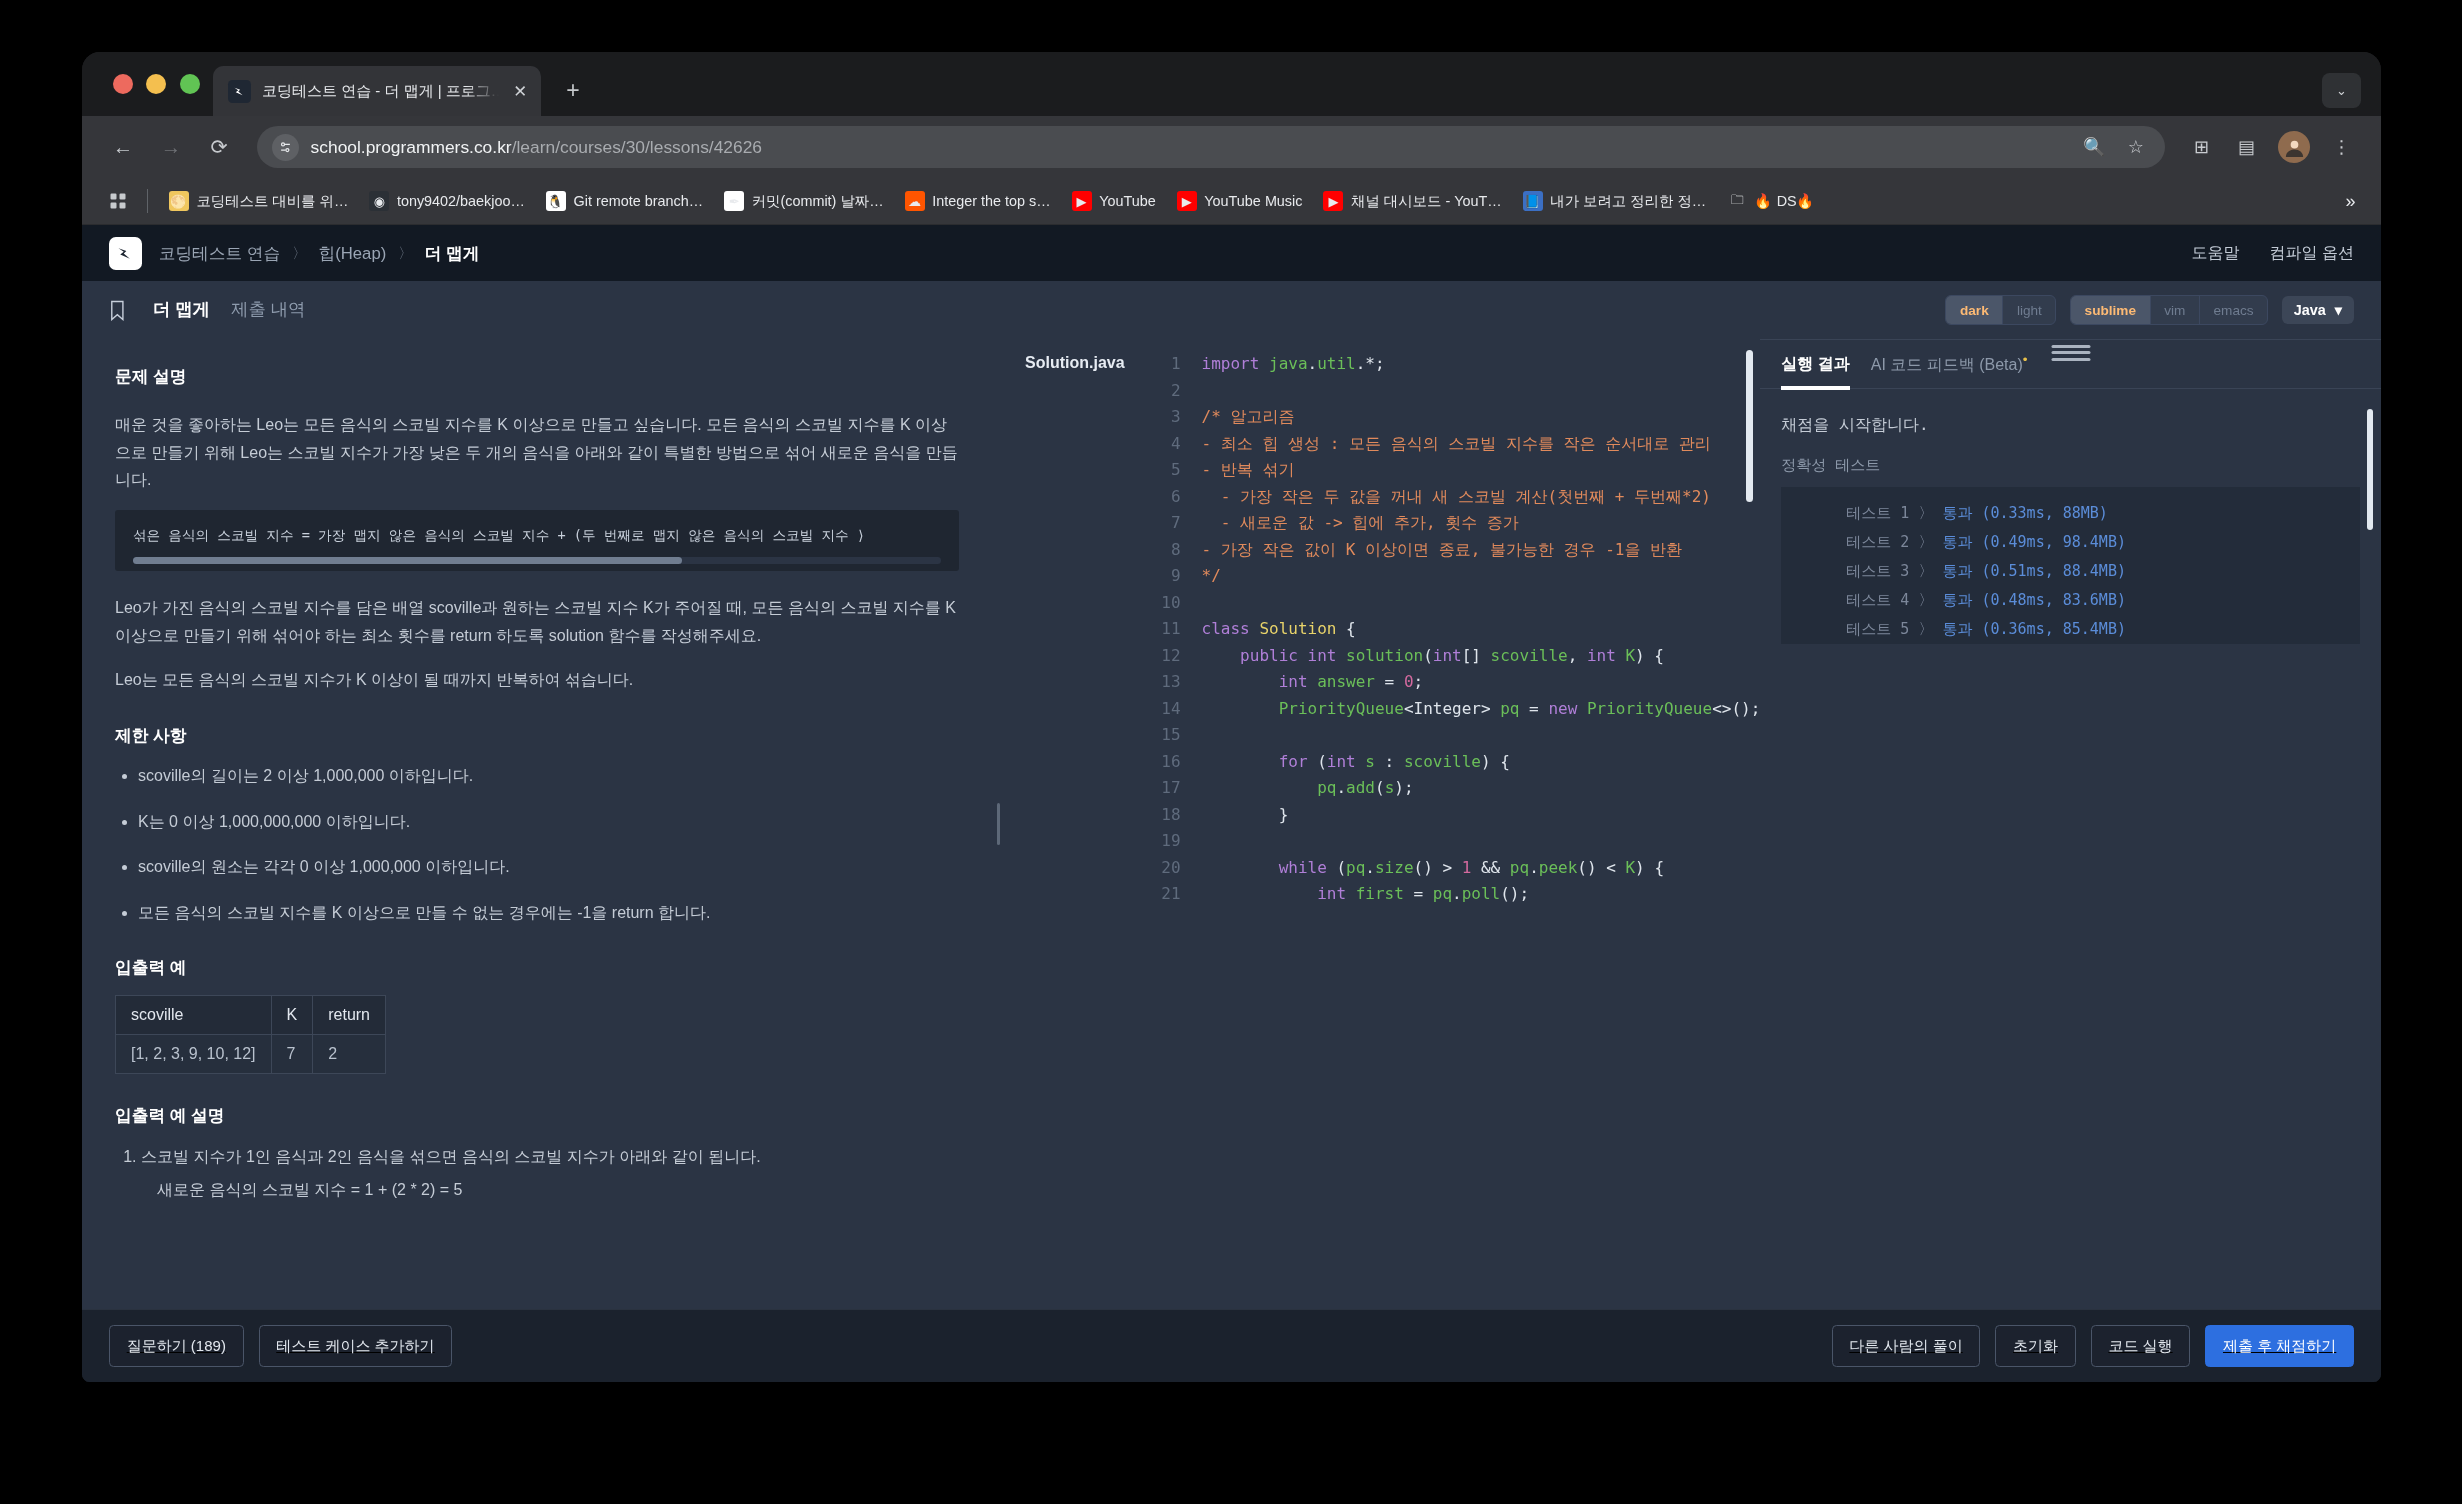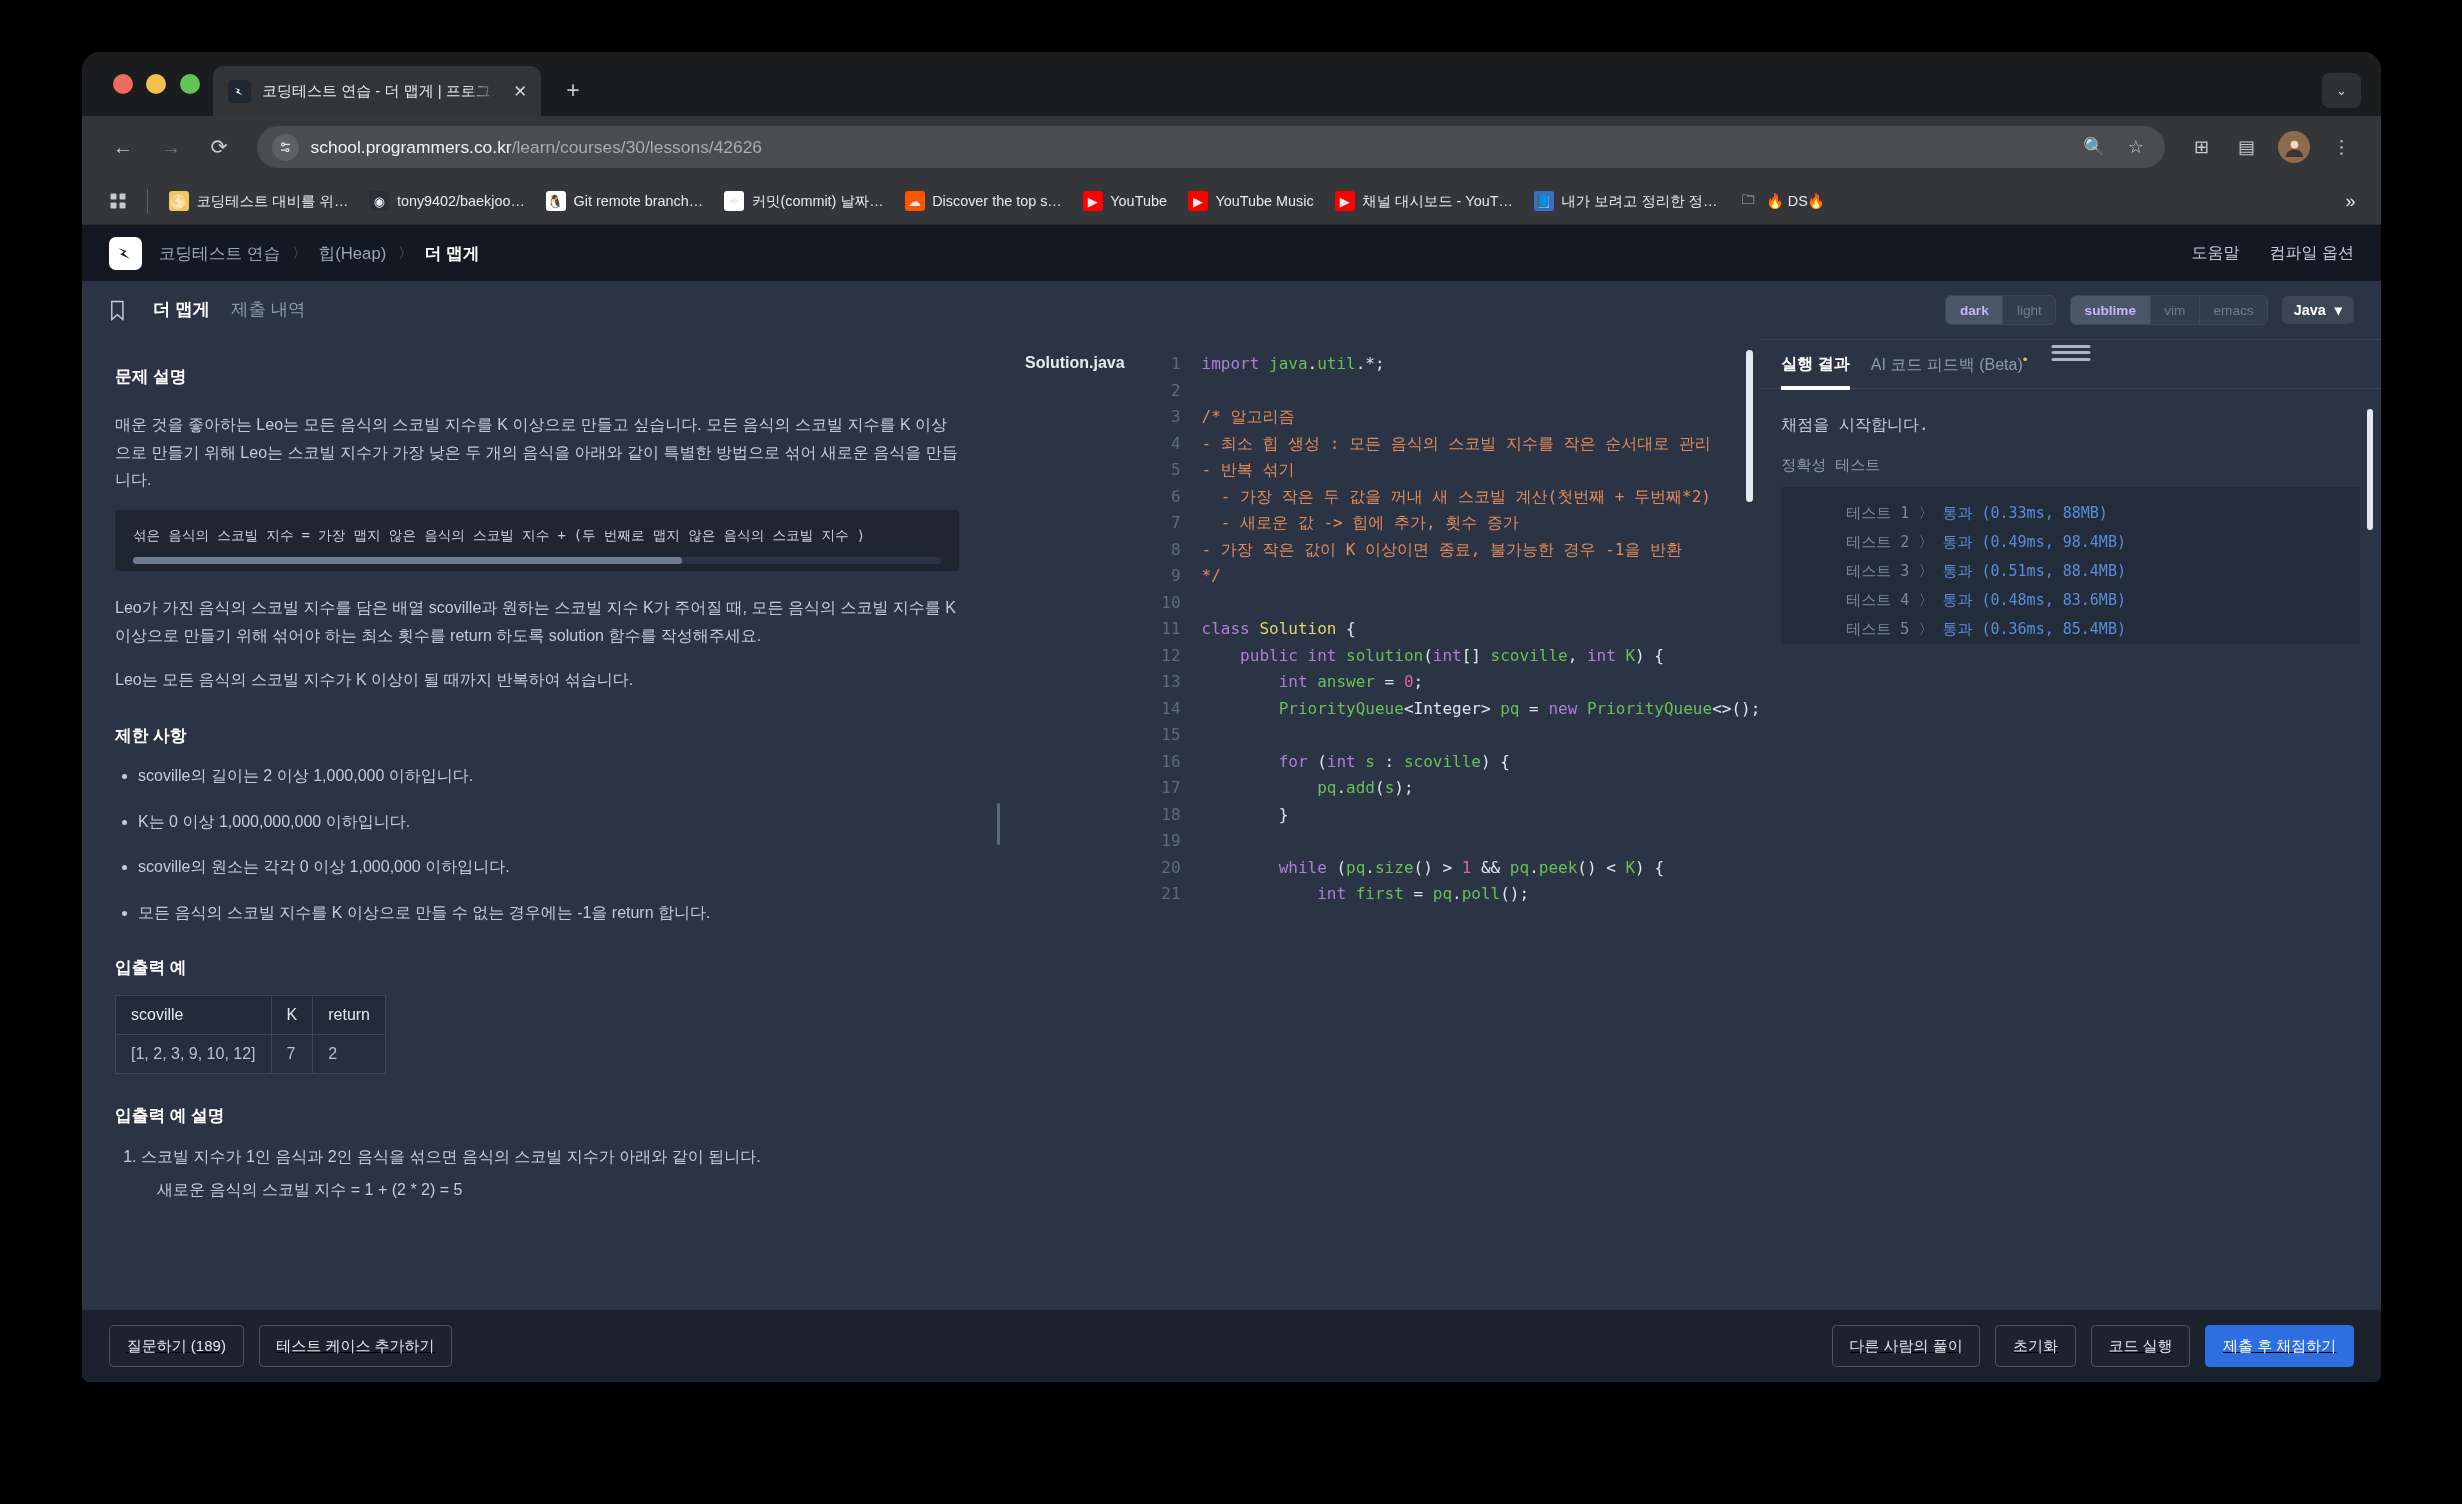--- a/index.html
+++ b/index.html
@@ -153,21 +153,21 @@
     display: flex; align-items: center;
     padding: 0 27px; gap: 21px; flex: none;
     position: relative;
   }
   #bookmark-icon { width: 23px; display: flex; align-items: center; }
   .ptab { font-size: 17.4px; color: #8e9bad; padding-bottom: 1.5px; }
   .ptab.active { color: #ffffff; font-weight: bold; }
   #editor-settings { margin-left: auto; display: flex; align-items: center; gap: 13.6px; }
   .seg-group { display: flex; background: #323c4d; border-radius: 6px; overflow: hidden; border: 0.8px solid #3c4860; }
   .seg { font-size: 13.6px; padding: 6.8px 13.6px; color: #6f7c90; }
-  .seg.active { background: #4b5669; color: #c4b5fd; font-weight: bold; }
+  .seg.active { background: #4b5669; color: #fdba74; font-weight: bold; }
   .seg + .seg { border-left: 0.8px solid #3c4860; }
   #lang-select {
     background: #3c4657; border-radius: 6px;
     font-size: 14.4px; color: #ffffff; font-weight: bold;
     padding: 6px 12px; display: flex; align-items: center; gap: 9px;
   }
 
   
   #split { flex: 1; display: flex; min-height: 0; position: relative; }
 
@@ -347,21 +347,21 @@
         <div class="bookmark">
           <span class="bm-ico" style="background: rgb(255, 255, 255);">🐧</span>
           <span>Git remote branch…</span>
         </div>
         <div class="bookmark">
           <span class="bm-ico" style="background: rgb(255, 255, 255);">✒</span>
           <span>커밋(commit) 날짜…</span>
         </div>
         <div class="bookmark">
           <span class="bm-ico" style="background: rgb(255, 85, 0);">☁</span>
-          <span>Discover the top s…</span>
+          <span>Integer the top s…</span>
         </div>
         <div class="bookmark">
           <span class="bm-ico" style="background: rgb(255, 0, 0);">▶</span>
           <span>YouTube</span>
         </div>
         <div class="bookmark">
           <span class="bm-ico" style="background: rgb(255, 0, 0);">▶</span>
           <span>YouTube Music</span>
         </div>
         <div class="bookmark">

